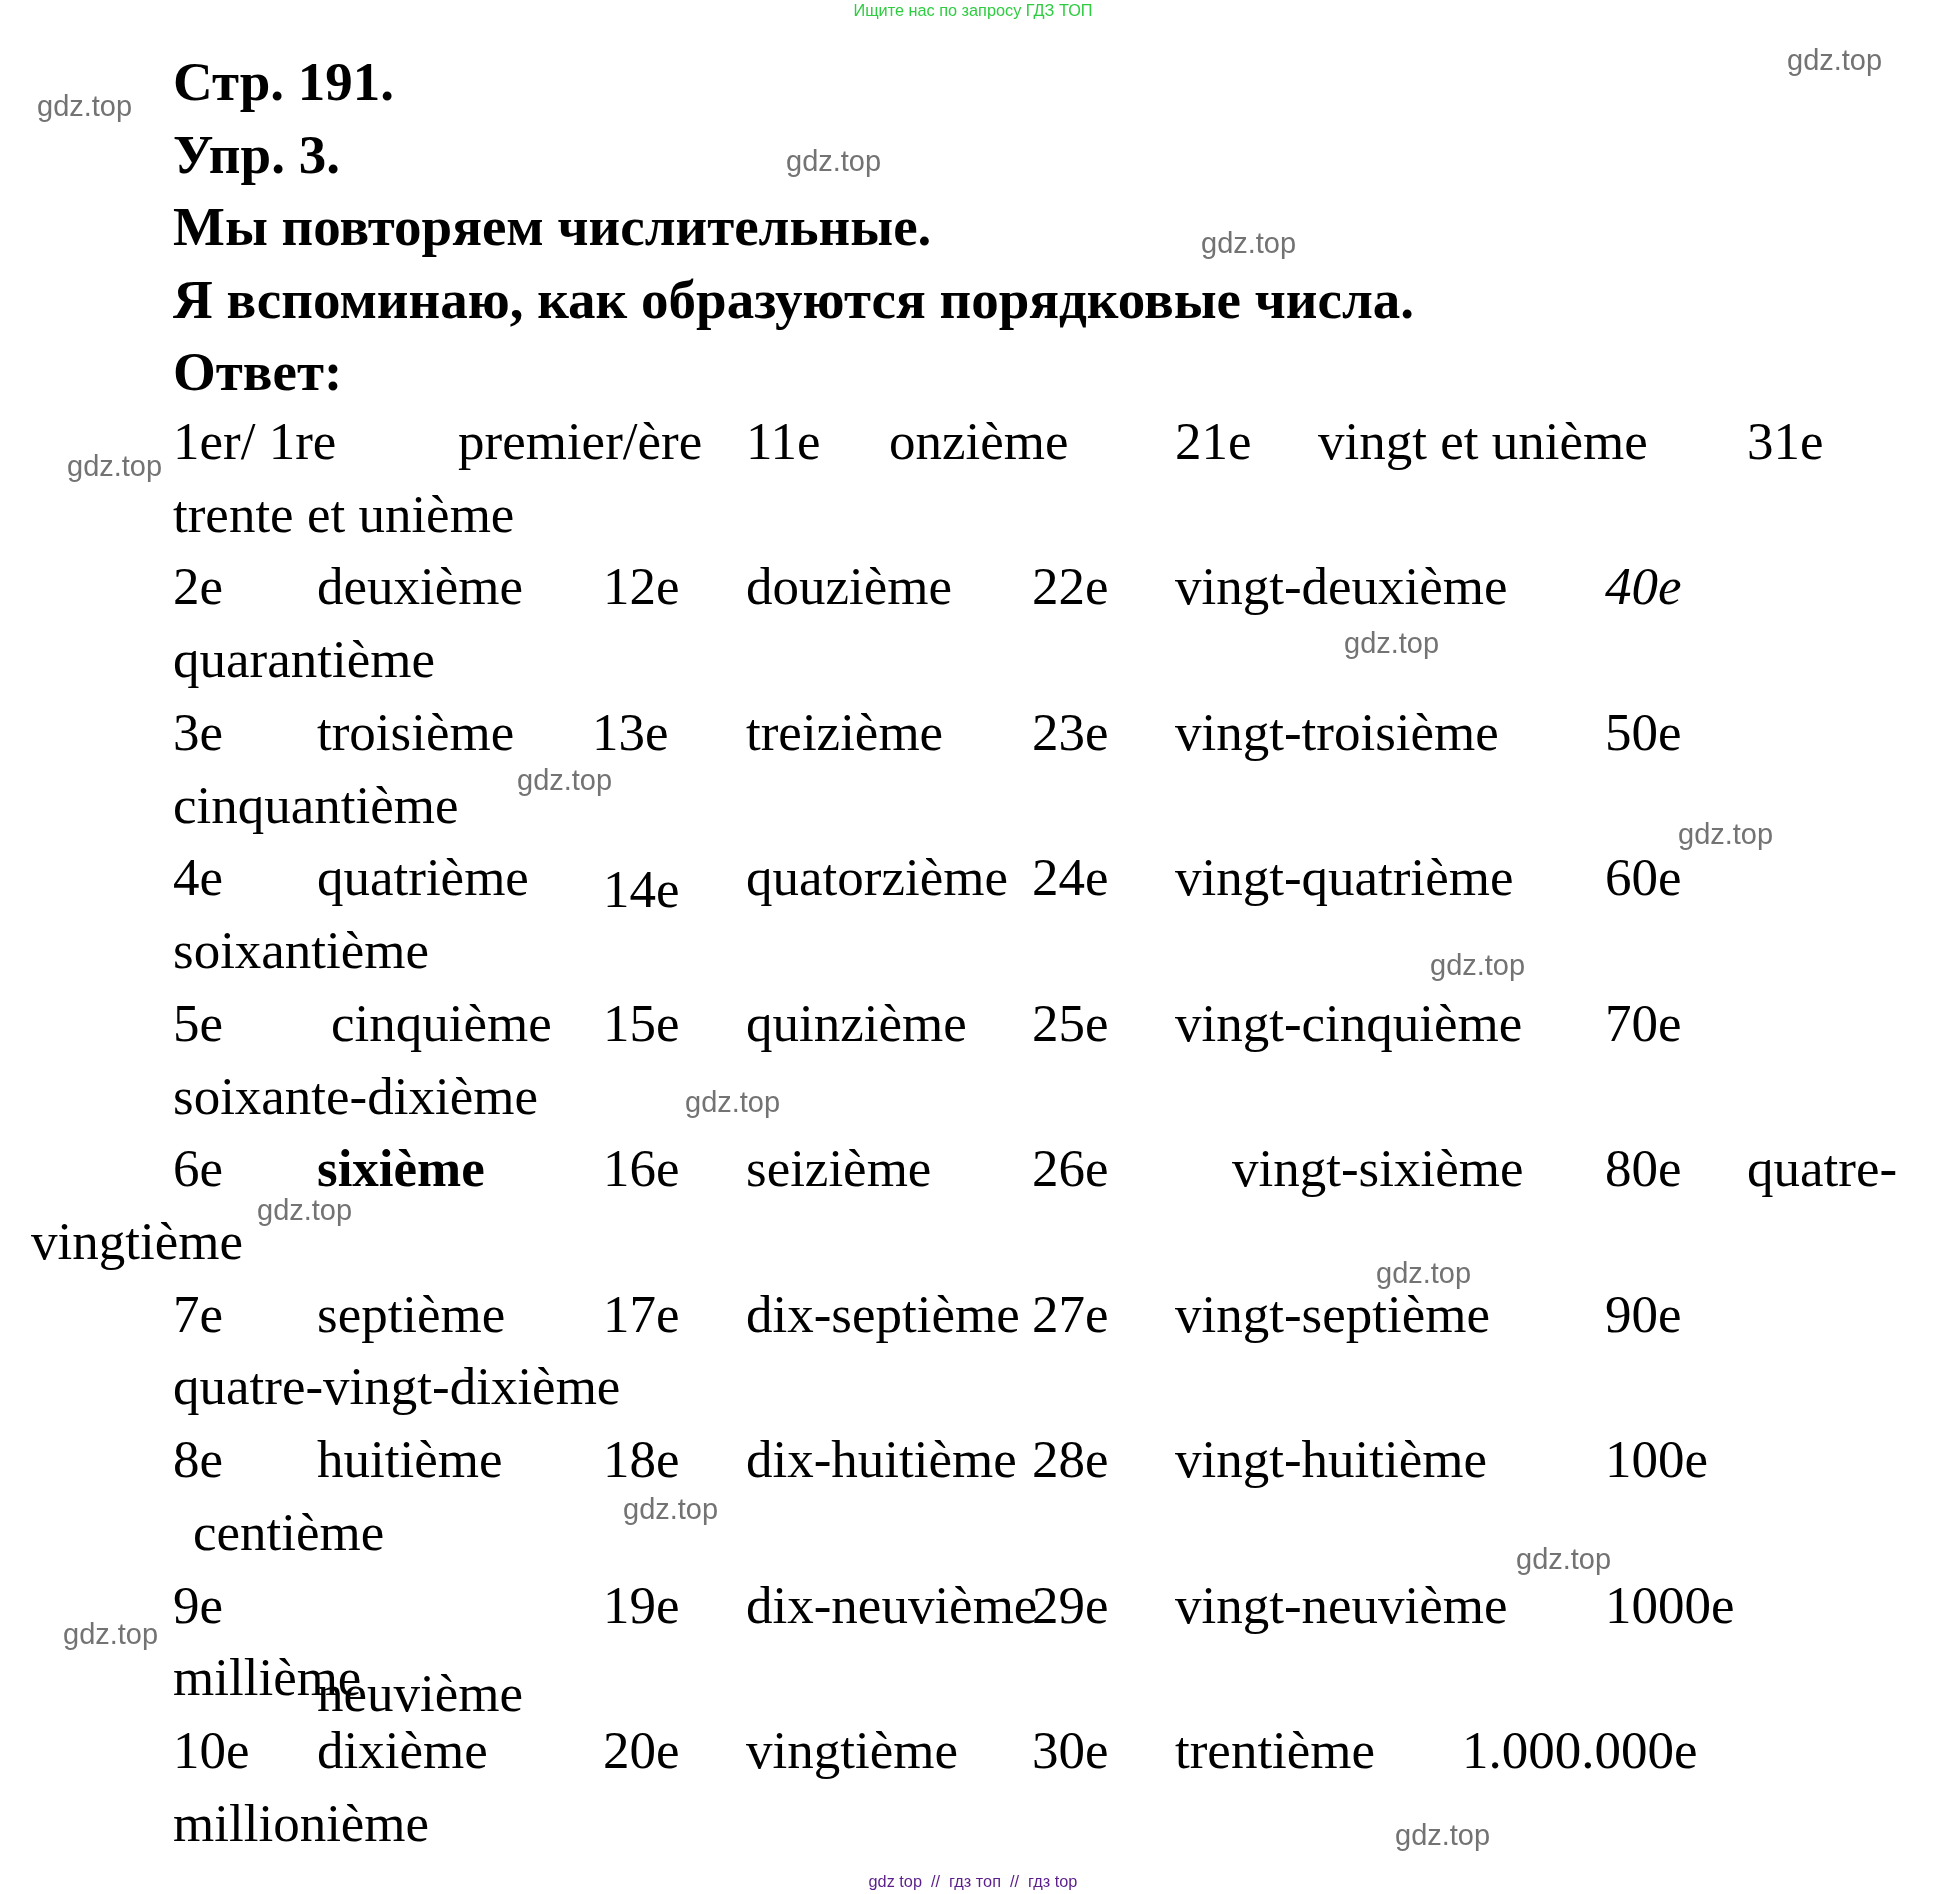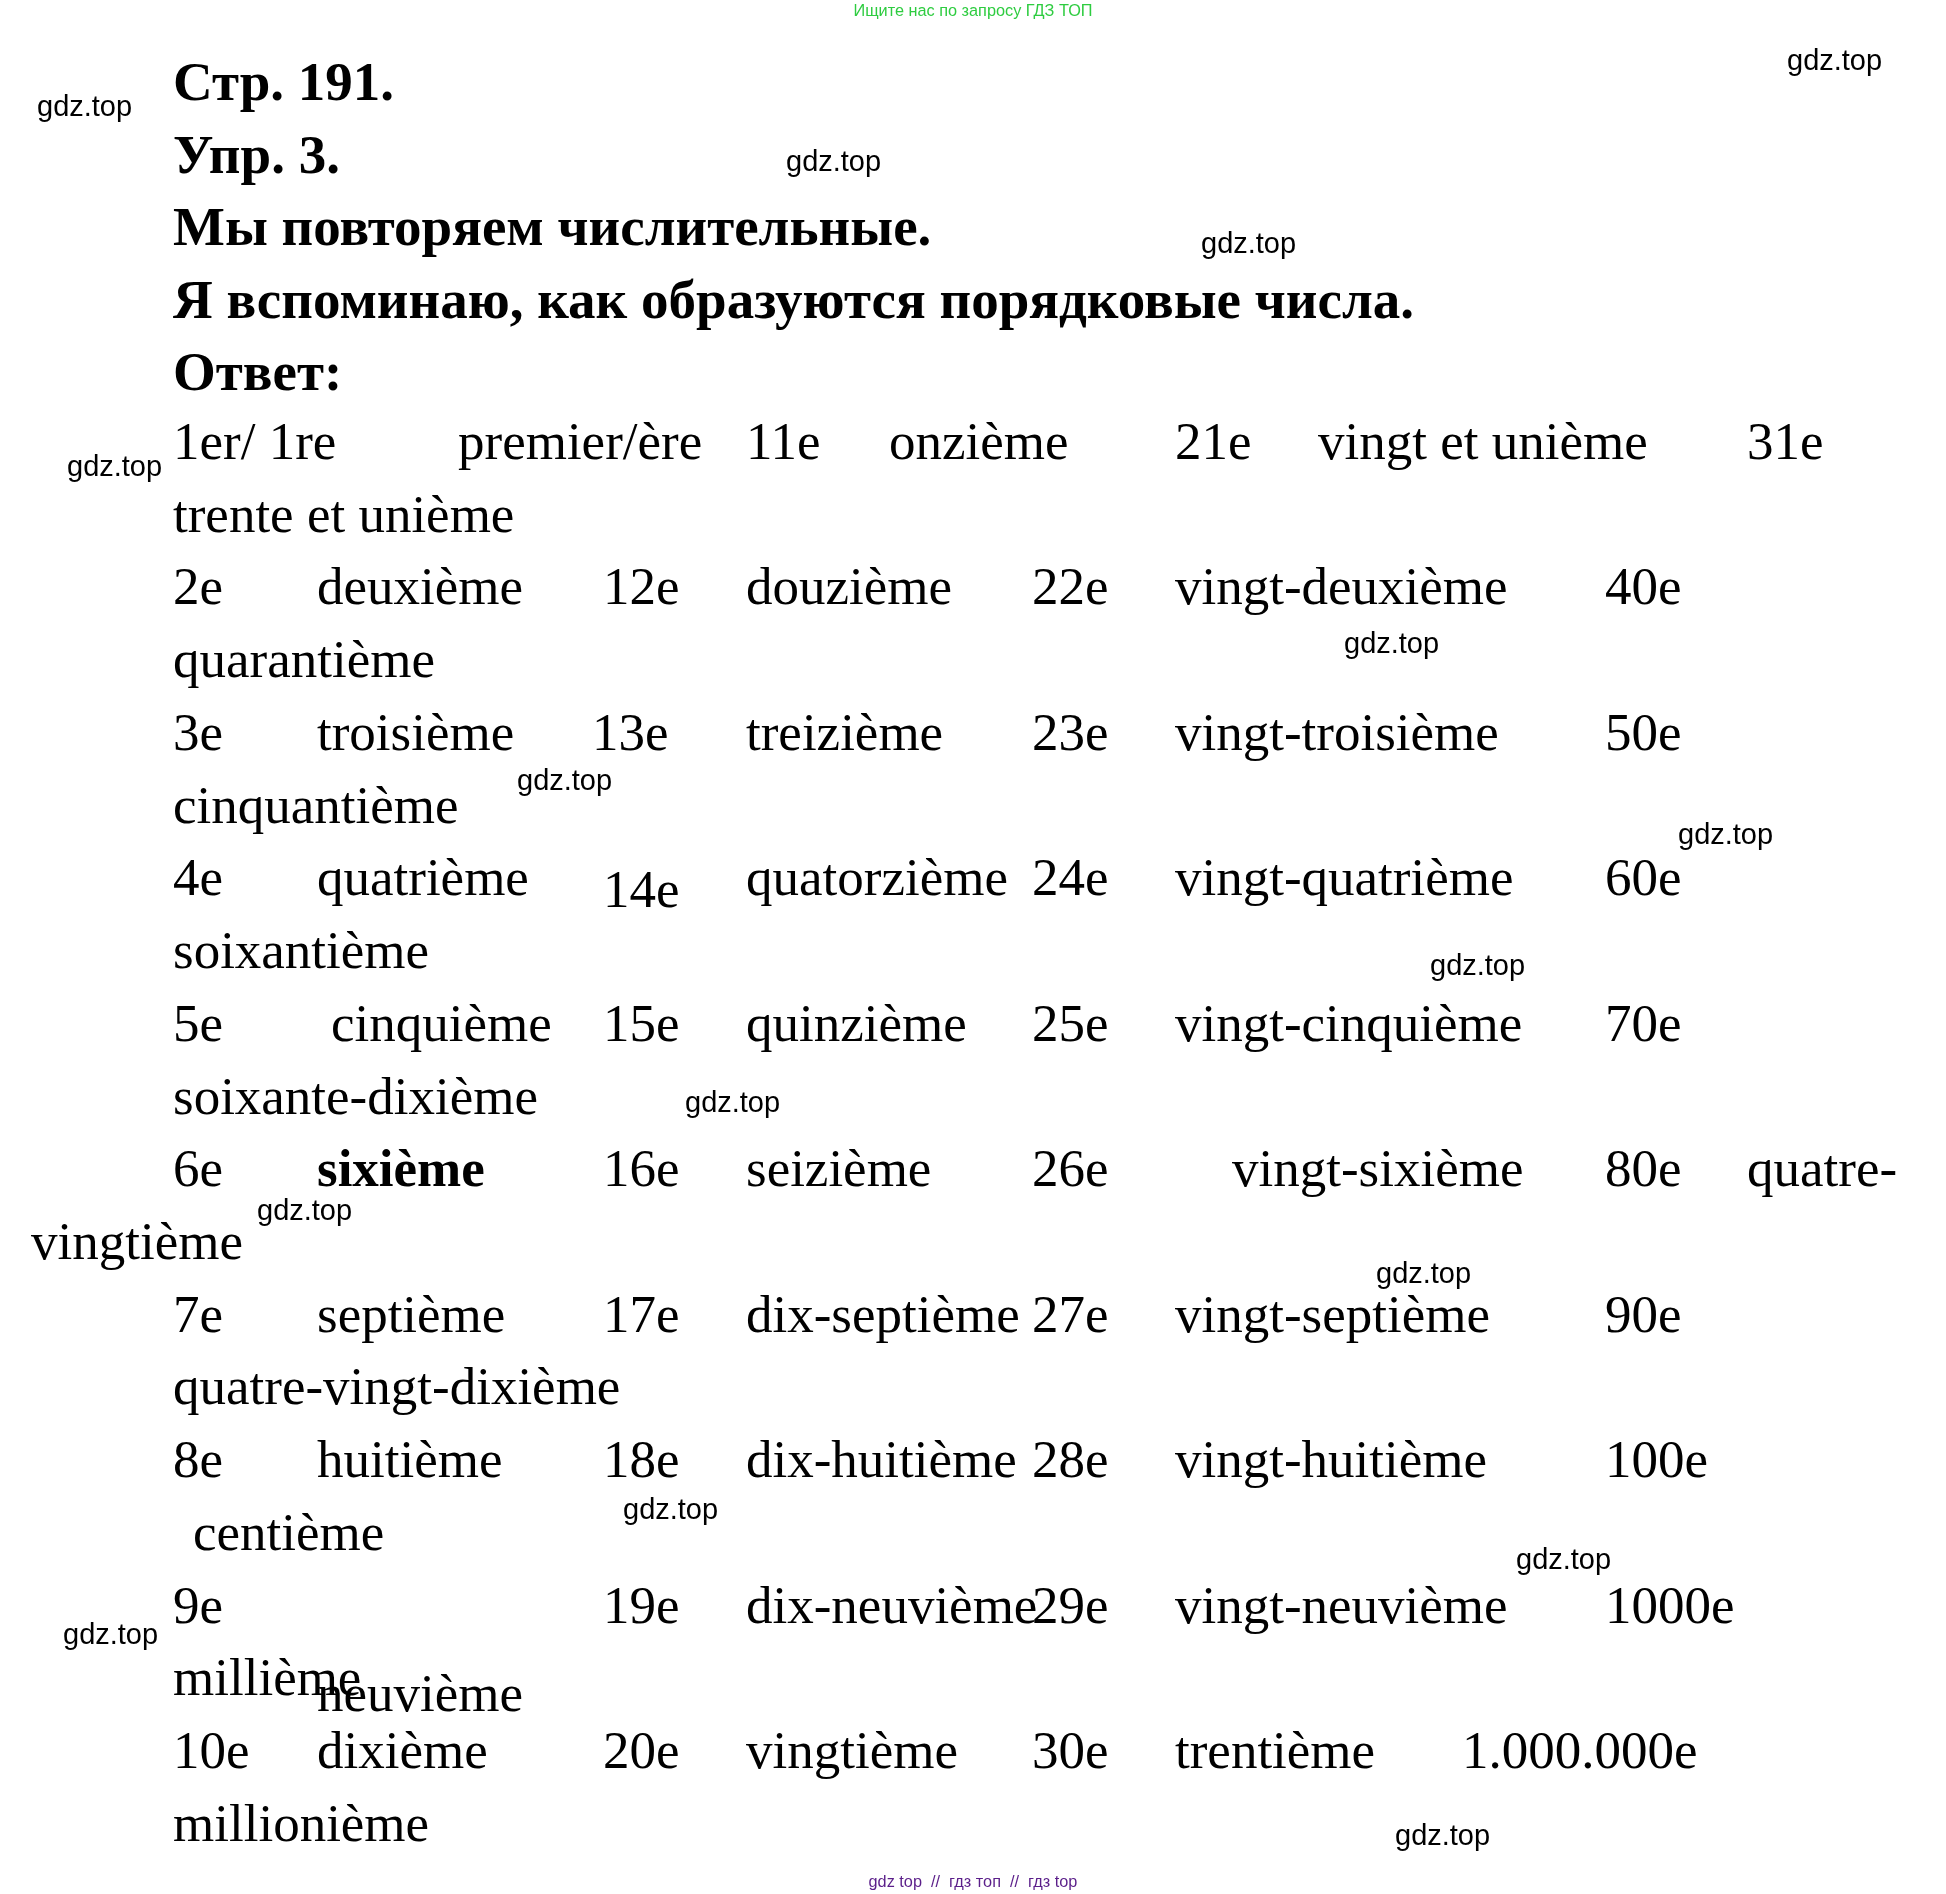--- a/index.html
+++ b/index.html
@@ -1,21 +1,21 @@
 <!DOCTYPE html>
 <html><head>
 <meta charset="utf-8">
 <style>
   html, body { margin: 0; padding: 0; background: #ffffff; }
   body { width: 1946px; height: 1894px; position: relative; overflow: hidden; }
   .abs { position: absolute; white-space: nowrap; }
   .serif { font-family: "Liberation Serif", "DejaVu Serif", serif; color: #000; }
   .heading { font-weight: bold; font-size: 55px; line-height: 1; }
   .row-text { font-size: 53px; line-height: 1; }
-  .wm { font-family: "Liberation Sans", "DejaVu Sans", sans-serif; font-size: 29px; color: #000000; line-height: 1; }
+  .wm { font-family: "Liberation Sans", "DejaVu Sans", sans-serif; font-size: 29px; color: #737373; line-height: 1; }
   .top-banner { font-family: "Liberation Sans", "DejaVu Sans", sans-serif; font-size: 16.3px; line-height: 1; }
   .footer-banner { font-family: "Liberation Sans", "DejaVu Sans", sans-serif; font-size: 16.3px; line-height: 1; }
 </style>
 </head>
 <body>
 
 <div class="abs top-banner" style="left:0; width:1946px; text-align:center; top:1.9px; color:#2ecc40;">Ищите нас по запросу ГДЗ ТОП</div>
 
 <div class="abs serif heading" style="left:173px; top:54px;">Стр. 191.</div>
 <div class="abs serif heading" style="left:173px; top:127px;">Упр. 3.</div>
@@ -31,21 +31,21 @@
     <div class="abs serif row-text" style="left: 1175px; top: 415px;">21e</div>
     <div class="abs serif row-text" style="left: 1318px; top: 415px;">vingt et unième</div>
     <div class="abs serif row-text" style="left: 1747px; top: 415px;">31e</div>
     <div class="abs serif row-text" style="left: 173px; top: 488px;">trente et unième</div>
     <div class="abs serif row-text" style="left: 173px; top: 560px;">2e</div>
     <div class="abs serif row-text" style="left: 317px; top: 560px;">deuxième</div>
     <div class="abs serif row-text" style="left: 603px; top: 560px;">12e</div>
     <div class="abs serif row-text" style="left: 746px; top: 560px;">douzième</div>
     <div class="abs serif row-text" style="left: 1032px; top: 560px;">22e</div>
     <div class="abs serif row-text" style="left: 1175px; top: 560px;">vingt-deuxième</div>
-    <div class="abs serif row-text" style="left: 1605px; top: 560px;">40e</div>
+    <div class="abs serif row-text" style="left: 1605px; top: 560px; font-style: italic;">40e</div>
     <div class="abs serif row-text" style="left: 173px; top: 633px;">quarantième</div>
     <div class="abs serif row-text" style="left: 173px; top: 706px;">3e</div>
     <div class="abs serif row-text" style="left: 317px; top: 706px;">troisième</div>
     <div class="abs serif row-text" style="left: 592px; top: 706px; font-family: Liberation Serif, serif;">13e</div>
     <div class="abs serif row-text" style="left: 746px; top: 706px;">treizième</div>
     <div class="abs serif row-text" style="left: 1032px; top: 706px;">23e</div>
     <div class="abs serif row-text" style="left: 1175px; top: 706px;">vingt-troisième</div>
     <div class="abs serif row-text" style="left: 1605px; top: 706px;">50e</div>
     <div class="abs serif row-text" style="left: 173px; top: 779px;">cinquantième</div>
     <div class="abs serif row-text" style="left: 173px; top: 851px;">4e</div>

